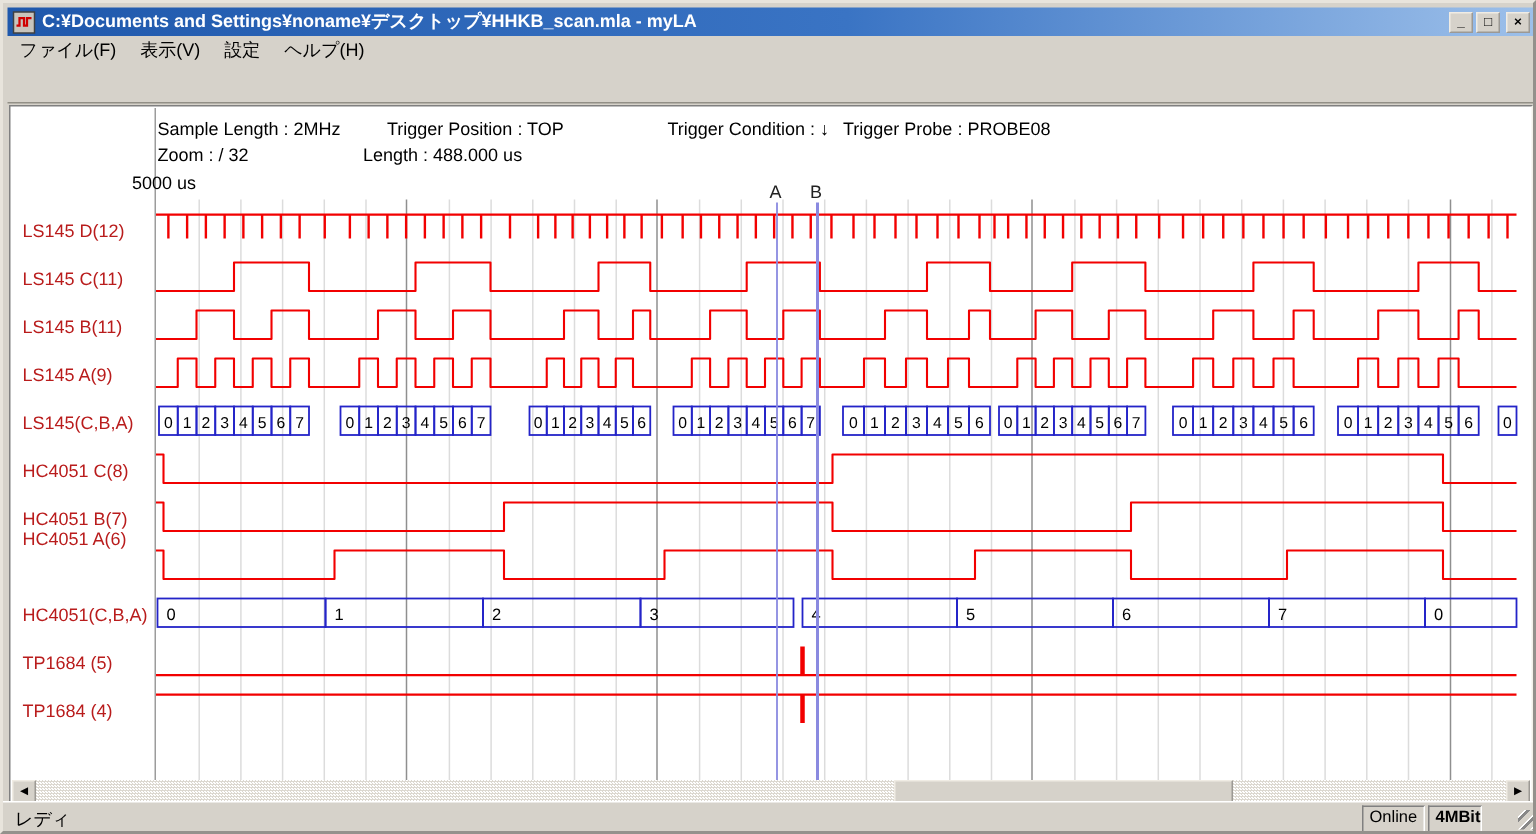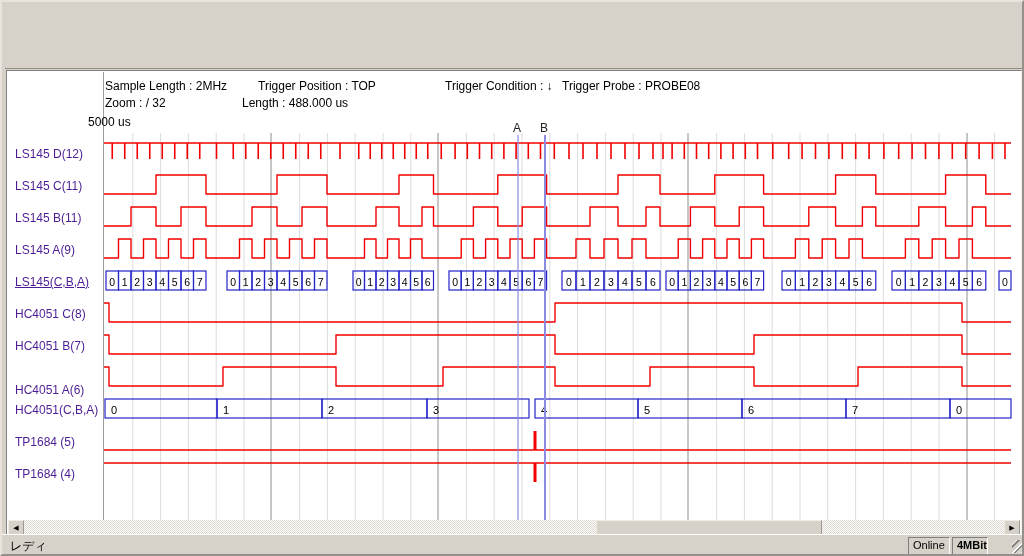--- a/index.html
+++ b/index.html
@@ -35,21 +35,21 @@
   .combo .drop{position:absolute;right:1px;top:1px;width:16px;height:17px;background:#d6d2ca;
     border:1px outset #f0ece4;font-size:7px;text-align:center;line-height:16px;color:#222;}
   .slider-track{top:55px;left:466px;width:90px;height:3px;border-top:1px solid #808080;border-bottom:1px solid #fff;}
   .slider-handle{top:45px;left:478px;width:11px;height:20px;background:#d6d2ca;border:1px outset #f0ece4;}
   .tb-small{top:46px;height:19px;display:flex;align-items:center;font-size:13px;color:#000;}
   
   .client{position:absolute;left:4px;top:68px;width:1016px;height:468px;background:#fff;
     border:1px solid;border-color:#808080 #f4f1ea #f4f1ea #808080;}
   .overlay{position:absolute;left:0;top:0;width:1024px;height:556px;pointer-events:none;}
   .info-text{position:absolute;font-size:12px;color:#000;white-space:nowrap;}
-  .lane-label{position:absolute;left:13px;font-size:12px;color:#4c1d95;white-space:nowrap;}
+  .lane-label{position:absolute;left:13px;font-size:12px;color:#b91c1c;white-space:nowrap;}
   #wave-svg{position:absolute;left:0;top:0;}
   
   .hscroll{position:absolute;left:1px;right:1px;bottom:1px;height:16px;
     background:repeating-conic-gradient(#fff 0% 25%,#dcd8d0 0% 50%) 0 0/2px 2px;}
   .hs-arrow{position:absolute;top:0;width:16px;height:16px;background:#d6d2ca;border:1px outset #f0ece4;
     font-size:7px;text-align:center;line-height:14px;color:#000;}
   .hs-thumb{position:absolute;top:0;height:16px;background:#d6d2ca;border:1px outset #f0ece4;}
   
   .statusbar{position:absolute;left:0;bottom:0;width:1024px;height:20px;background:#d6d2ca;
     border-top:1px solid #fff;font-size:12px;}
@@ -57,21 +57,37 @@
   .status-panel{position:absolute;top:2px;height:32px;border:1px solid;border-color:#808080 #fff #fff #808080;
     padding:1px 4px;font-size:11px;}
   .resize-grip{position:absolute;right:1px;bottom:1px;width:13px;height:13px;
     background:repeating-linear-gradient(135deg,transparent 0 3px,#fff 3px 4px,#888 4px 6px);}
 </style>
 </head>
 <body>
 
 <div class="window">
 
-
+  <div class="titlebar">
+    <svg width="16" height="16">
+      <rect x="1" y="1" width="14" height="14" fill="#c8c4bc" stroke="#404040"></rect>
+      <polyline points="3,10 5,10 5,5 8,5 8,10 10,10 10,5 13,5" fill="none" stroke="#d00000" stroke-width="1.5"></polyline>
+    </svg>
+    <span class="title-text">C:¥Documents and Settings¥noname¥デスクトップ¥HHKB_scan.mla - myLA</span>
+    <div class="tb-btn">_</div>
+    <div class="tb-btn">□</div>
+    <div class="tb-btn close">×</div>
+  </div>
+
+  <div class="menubar">
+    <span class="menu-item">ファイル(F)</span>
+    <span class="menu-item">表示(V)</span>
+    <span class="menu-item">設定</span>
+    <span class="menu-item">ヘルプ(H)</span>
+  </div>
 
   <div class="toolbar">
     <div class="tb-grip"></div>
     <div class="tool-btn" style="left:12px;width:26px;">
       <svg width="20" height="15">
         <path d="M1,13 L3,6 L16,6 L14,13 Z" fill="#f5d36a" stroke="#6b5500"></path>
         <path d="M1,13 L1,3 L6,3 L7,5 L13,5 L13,6" fill="#f0c020" stroke="#6b5500"></path>
         <path d="M15,3 h4 M17,1 l2,2 -2,2" stroke="#404040" fill="none"></path>
       </svg>
     </div>
@@ -404,24 +420,24 @@
     <div class="info-text" style="left:103px;top:94px;">Zoom : /  32</div>
     <div class="info-text" style="left:240px;top:94px;">Length : 488.000 us</div>
     <div class="info-text" style="left:86px;top:113px;">5000 us</div>
   </div>
 
   <div class="overlay" id="labels">
       <div class="lane-label" style="top: 145px;">LS145 D(12)</div>
       <div class="lane-label" style="top: 177px;">LS145 C(11)</div>
       <div class="lane-label" style="top: 209px;">LS145 B(11)</div>
       <div class="lane-label" style="top: 241px;">LS145 A(9)</div>
-      <div class="lane-label" style="top: 273px; text-decoration: underline;">LS145(C,B,A)</div>
+      <div class="lane-label" style="top: 273px;">LS145(C,B,A)</div>
       <div class="lane-label" style="top: 305px;">HC4051 C(8)</div>
       <div class="lane-label" style="top: 337px;">HC4051 B(7)</div>
-      <div class="lane-label" style="top: 381px; text-align: center;">HC4051 A(6)</div>
+      <div class="lane-label" style="top: 350px; text-align: center;">HC4051 A(6)</div>
       <div class="lane-label" style="top: 401px;">HC4051(C,B,A)</div>
       <div class="lane-label" style="top: 433px;">TP1684 (5)</div>
       <div class="lane-label" style="top: 465px;">TP1684 (4)</div>
     </div>
 
   <div class="statusbar">
     <span class="status-ready">レディ</span>
     <span class="status-panel" style="right:76px;width:42px;">Online</span>
     <span class="status-panel" style="right:38px;width:36px;font-weight:bold;">4MBit</span>
     <span class="resize-grip"></span>

